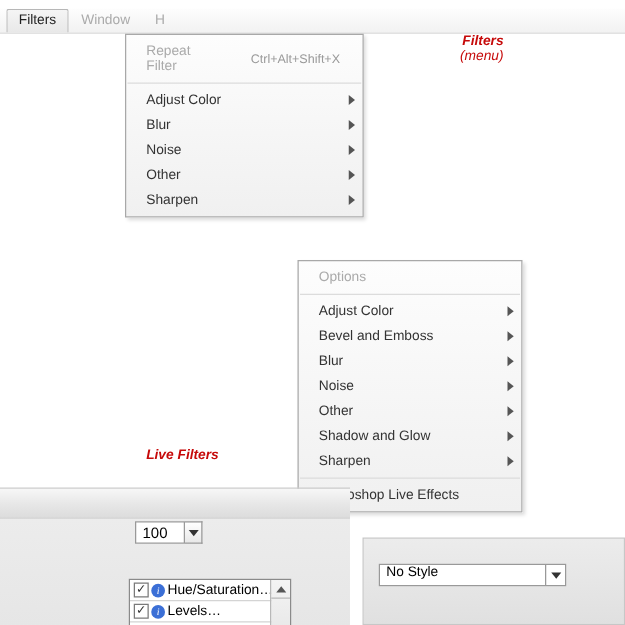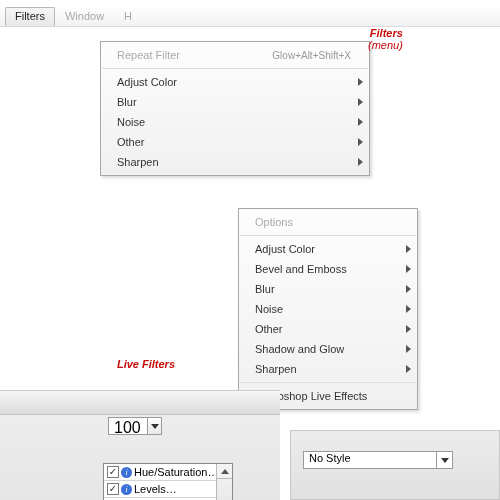--- a/index.html
+++ b/index.html
@@ -22,21 +22,21 @@
   
   .annot { position:absolute; color:#c60a0a; font-family: Georgia, 'Times New Roman', serif; font-style:italic; font-weight:bold; text-align:right; line-height:1.1;}
   .annot .sub { font-weight:normal; }
 
   
   .props-panel { position:absolute; left:0; right:220px; top:390px; bottom:0; }
   .panel-top { height:25px; background: linear-gradient(#f7f7f7,#e8e8e8,#dcdcdc); border-top:1px solid #ccc; border-bottom:1px solid #c4c4c4;}
   .panel-body { height:200px; background: linear-gradient(#ececec,#dedede); padding:6px; position:relative;}
   .opacity-box { position:absolute; left:108px; top:2px; display:flex; align-items:center;}
   .opacity-input { width:40px; height:18px; border:1px solid #999; background:#fff;}
-  .opacity-val { position:absolute; left:6px; top:2px; font-size:16px;}
+  .opacity-val { position:absolute; left:6px; top:2px; font-size:12px;}
   .tri { width:14px;height:18px;background:linear-gradient(#fff,#e8e8e8);border:1px solid #999;border-left:none;display:flex;align-items:center;justify-content:center;}
   .tri::after{content:"";width:0;height:0;border-left:4px solid transparent;border-right:4px solid transparent;border-top:5px solid #333;}
   .filters-row{position:absolute;left:76px;top:28px;display:flex;align-items:center;gap:6px;}
   .filters-lbl{color:#333;}
   .plus-btn{width:20px;height:18px;border:1px solid #888;background:linear-gradient(#fff,#eaeaea);display:flex;align-items:center;justify-content:center;font-weight:bold;position:relative;}
   .plus-btn::after{content:"";position:absolute;right:3px;bottom:2px;width:0;height:0;border-left:3px solid transparent;border-right:3px solid transparent;border-top:4px solid #333;}
   .filter-list{position:absolute;left:103px;top:48px;width:130px;border:1px solid #8a8a8a;background:#fff;}
   .filter-list .lrow{display:flex;align-items:center;height:17px;border-bottom:1px solid #d4d4d4;padding:0 3px;gap:2px;}
   .chk{width:12px;height:12px;border:1px solid #7a7a7a;background:#fff;display:flex;align-items:center;justify-content:center;}
   .chk::after{content:"✓";font-size:10px;line-height:1;color:#333;}
@@ -55,24 +55,24 @@
 </style>
 </head>
 <body>
 
 <div class="menubar">
   <div class="menu-item open">Filters</div>
   <div class="menu-item dim">Window</div>
   <div class="menu-item dim">H</div>
 </div>
 
-<div class="dropdown" style="left:100px; top:41px; width:270px;">
+<div class="dropdown" style="left:100px; top:27px; width:191px;">
   <div class="drop-row dim">
     <span>Repeat Filter</span>
-    <span class="short">Glow+Alt+Shift+X</span>
+    <span class="short">Ctrl+Alt+Shift+X</span>
   </div>
   <div class="sep"></div>
   <div class="drop-row">
       <span>Adjust Color</span>
       <span class="caret"></span>
     </div>
   <div class="drop-row">
       <span>Blur</span>
       <span class="caret"></span>
     </div>

